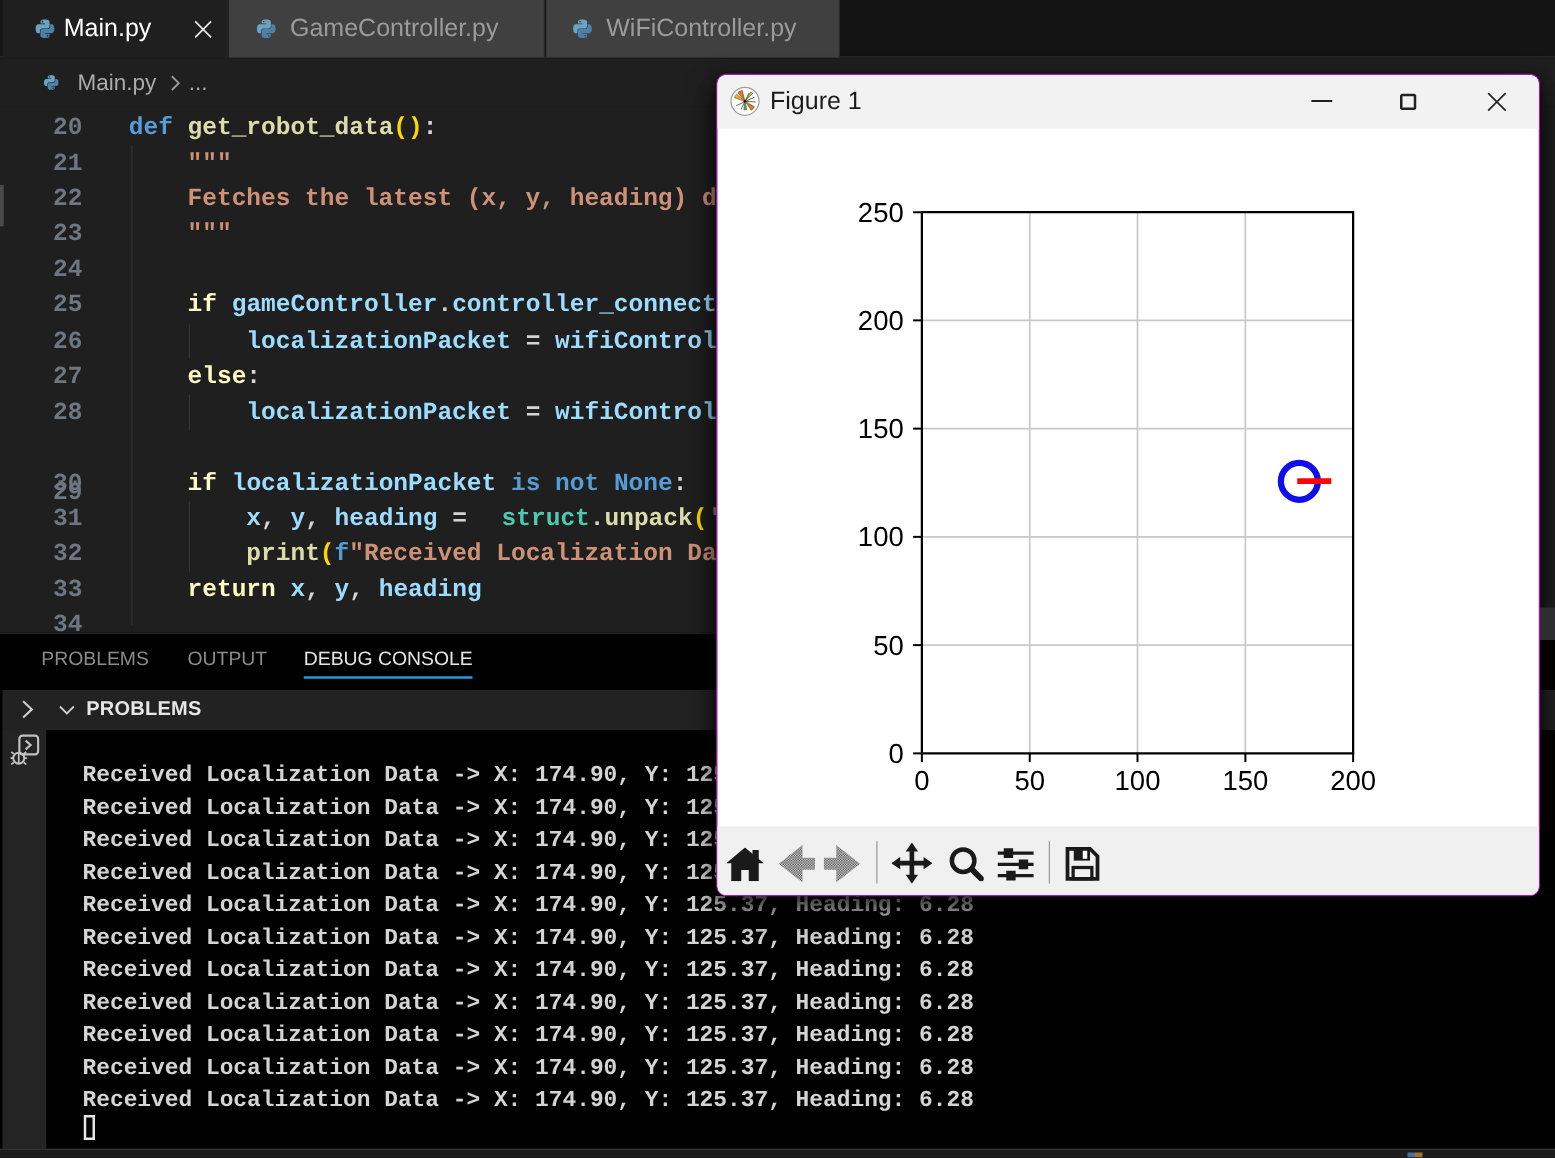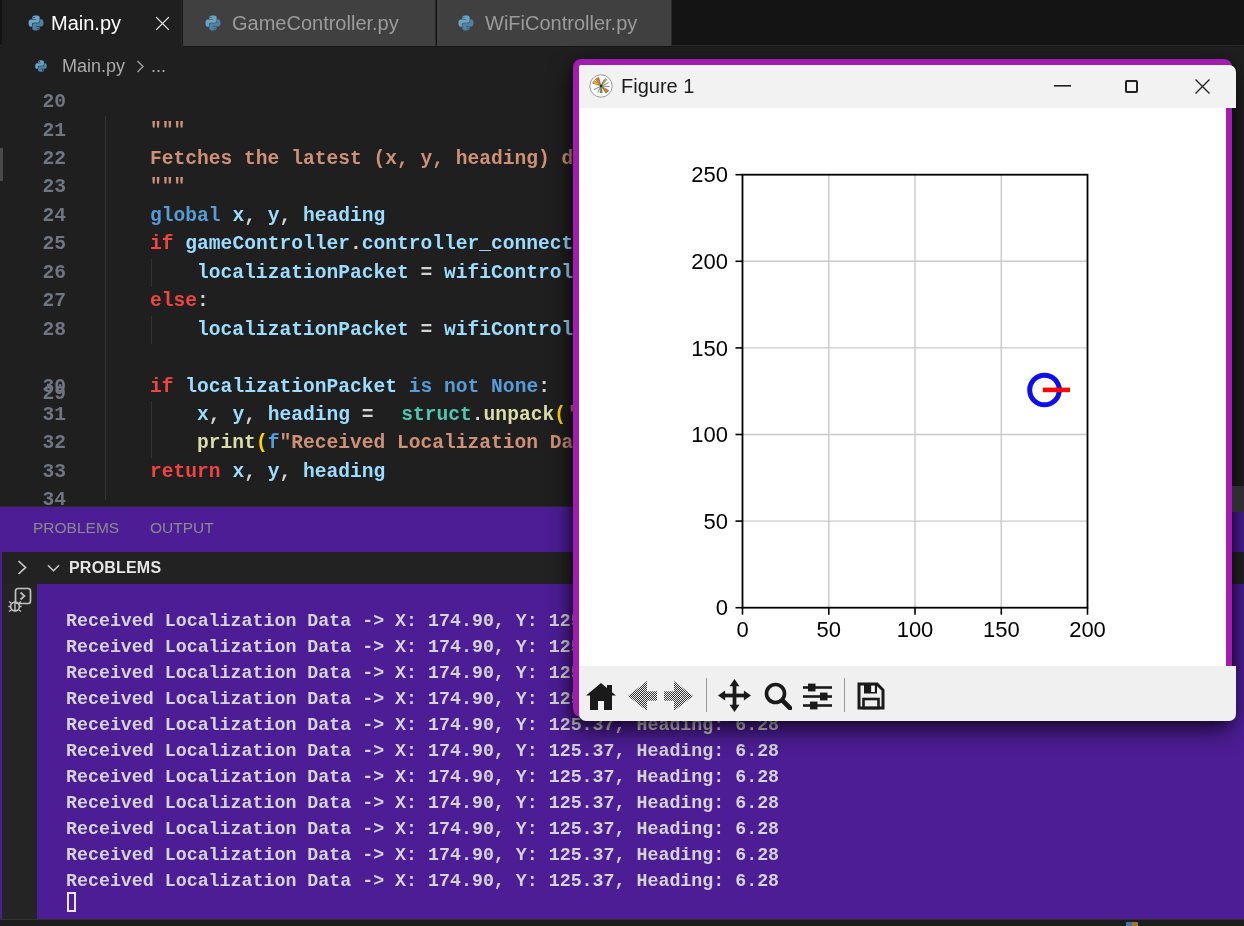--- a/index.html
+++ b/index.html
@@ -10,33 +10,33 @@
   #tabbar { left:0; top:0; width:1244px; height:46px; background:#141414; border-bottom:1px solid #2a2a2a; }
   .tab { position:absolute; top:0; height:46px; background:#404040; border-right:1px solid #2a2a2a; color:#9b9b9b; font-size:20px; line-height:46px; white-space:nowrap; }
   .tab.active { background:#1f1f1f; height:47px; color:#ffffff; }
   .tab .pyico { position:absolute; top:14px; }
   
   #crumb { left:0; top:47px; width:1244px; height:38px; background:#1f1f1f; color:#ababab; font-size:18px; line-height:38px; }
   
   #editor { left:0; top:85px; width:1244px; height:421px; background:#1f1f1f; }
   .ln { position:absolute; left:0; width:66px; text-align:right; color:#6e7681; font-family:"Liberation Mono",monospace; font-weight:bold; font-size:19.6px; line-height:28.46px; }
   .cl { position:absolute; left:103px; white-space:pre; color:#cccccc; font-family:"Liberation Mono",monospace; font-weight:bold; font-size:19.6px; line-height:28.46px; }
-  .cl .k { color:#569cd6; } .cl .c { color:#ef4444; } .cl .f { color:#dcdcaa; }
+  .cl .k { color:#569cd6; } .cl .c { color:#fef9c3; } .cl .f { color:#dcdcaa; }
   .cl .s { color:#ce9178; } .cl .v { color:#9cdcfe; } .cl .t { color:#4ec9b0;margin-left:16px; }
   .cl .g { color:#ffd700; } .cl .o { color:#d4d4d4; }
   .guide { position:absolute; width:1px; background:#333336; }
   
-  #panel { left:0; top:506px; width:1244px; height:414px; background:#4c1d95; border-top:1px solid #2a2a2a; }
+  #panel { left:0; top:506px; width:1244px; height:414px; background:#000000; border-top:1px solid #2a2a2a; }
   .ptab { position:absolute; top:0; height:36px; line-height:42px; font-size:15.5px; color:#8b8b8b; white-space:nowrap; }
   .ptab.active { color:#e4e4e4; border-bottom:2px solid #2997d8; }
   #termhead { position:absolute; left:2px; top:45px; width:1242px; height:32px; background:#222223; }
   #rail { position:absolute; left:2px; top:77px; width:35px; height:337px; background:#242425; }
   .tl { position:absolute; left:66px; white-space:pre; color:#d4d4d4; font-family:"Liberation Mono",monospace; font-weight:bold; font-size:18.3px; line-height:26px; }
   
-  #figwin { left:573px; top:59px; width:659px; height:658px; background:#ffffff; border-radius:8px; border:6px solid #a21caf; box-shadow:0 12px 24px rgba(0,0,0,0.72), 0 3px 10px rgba(0,0,0,0.5); }
+  #figwin { left:573px; top:59px; width:659px; height:658px; background:#ffffff; border-radius:8px; border:1px solid #a21caf; box-shadow:0 12px 24px rgba(0,0,0,0.72), 0 3px 10px rgba(0,0,0,0.5); }
   #figtitle { position:absolute; left:0; top:0; width:657px; height:43px; background:#f2f2f2; border-radius:7px 7px 0 0; }
   #figtoolbar { position:absolute; left:0; top:601px; width:657px; height:55px; background:#f0f0f0; border-radius:0 0 7px 7px; }
 </style>
 </head>
 <body>
 
 <div class="abs" id="tabbar"></div>
 <div class="tab active" style="left:2px; width:180px;">
   <svg class="pyico" style="left:25px;" width="18" height="18" viewBox="0 0 110 110">
       <path fill="#6aa4c4" d="M54.9 9.2c-23.3 0-21.9 10.1-21.9 10.1l0 10.5h22.3v3.1H24.2S9.3 31.2 9.3 54.8s13 22.7 13 22.7h7.8V66.5s-.4-13 12.8-13h22.1s12.4.2 12.4-12V21.4S79.3 9.2 54.9 9.2zM42.6 16.2a4 4 0 1 1 0 8 4 4 0 0 1 0-8z"></path>
@@ -69,28 +69,28 @@
     </svg>
   <span style="position:absolute; left:62px;">Main.py</span>
   <svg style="position:absolute; left:135px; top:13px;" width="10" height="13" viewBox="0 0 10 13">
       <path fill="none" stroke="#9a9a9a" stroke-width="1.5" d="M2.5 1 L8 6.5 L2.5 12"></path>
     </svg>
   <span style="position:absolute; left:151px;">...</span>
 </div>
 
 <div class="abs" id="editor">
   <div class="ln" style="top:3px;">20</div>
+    <div class="cl" style="top:3px;"><span class="k">def</span> <span class="f">get_robot_data</span><span class="g">()</span><span class="o">:</span></div>
   <div class="ln" style="top:31.5px;">21</div>
     <div class="cl" style="top:31.5px;"><span class="s">    """</span></div>
   <div class="ln" style="top:59.9px;">22</div>
     <div class="cl" style="top:59.9px;"><span class="s">    Fetches the latest (x, y, heading) data from the robot.</span></div>
   <div class="ln" style="top:88.4px;">23</div>
     <div class="cl" style="top:88.4px;"><span class="s">    """</span></div>
   <div class="ln" style="top:116.8px;">24</div>
-    <div class="cl" style="top:116.8px;">    <span class="k">global</span> <span class="v">x</span><span class="o">,</span> <span class="v">y</span><span class="o">,</span> <span class="v">heading</span></div>
   <div class="ln" style="top:145.3px;">25</div>
     <div class="cl" style="top:145.3px;">    <span class="c">if</span> <span class="v">gameController</span><span class="o">.</span><span class="v">controller_connected</span><span class="o">:</span></div>
   <div class="ln" style="top:173.7px;">26</div>
     <div class="cl" style="top:173.7px;">        <span class="v">localizationPacket</span> <span class="o">=</span> <span class="v">wifiController</span><span class="o">.</span><span class="f">get_data</span><span class="g">()</span></div>
   <div class="ln" style="top:202.1px;">27</div>
     <div class="cl" style="top:202.1px;">    <span class="c">else</span><span class="o">:</span></div>
   <div class="ln" style="top:230.6px;">28</div>
     <div class="cl" style="top:230.6px;">        <span class="v">localizationPacket</span> <span class="o">=</span> <span class="v">wifiController</span><span class="o">.</span><span class="f">get_data</span><span class="g">()</span></div>
   <div class="ln" style="top:259px;margin-top:36px;">29</div>
   <div class="ln" style="top:287.5px;">30</div>
@@ -106,20 +106,21 @@
   <div class="guide" style="left:151px; top:173.7px; height:28.4px;"></div>
   <div class="guide" style="left:151px; top:230.6px; height:28.4px;"></div>
   <div class="guide" style="left:151px; top:315.9px; height:56.9px;"></div>
   <div style="position:absolute; left:151px; top:31.5px; width:400px; height:28.46px;"></div>
 </div>
 <div class="abs" style="left:0; top:148px; width:3px; height:33px; background:#4a4a4d;"></div>
 
 <div class="abs" id="panel">
   <div class="ptab" style="left:33px;">PROBLEMS</div>
   <div class="ptab" style="left:150px;">OUTPUT</div>
+  <div class="ptab active" style="left:243px;">DEBUG CONSOLE</div>
   <div id="termhead">
     <svg style="position:absolute; left:12px; top:7px;" width="16" height="17" viewBox="0 0 16 17">
         <path fill="none" stroke="#cccccc" stroke-width="1.7" d="M4.5 2 L11.5 8.5 L4.5 15"></path>
       </svg>
     <svg style="position:absolute; left:45px; top:11px;" width="13" height="10" viewBox="0 0 14 10">
         <path fill="none" stroke="#cccccc" stroke-width="1.6" d="M1 2 L7 8 L13 2"></path>
       </svg>
     <span style="position:absolute; left:67px; top:0; height:32px; line-height:32px; color:#e6e6e6; font-weight:bold; font-size:16px; letter-spacing:0.2px;">PROBLEMS</span>
   </div>
   <div id="rail">

